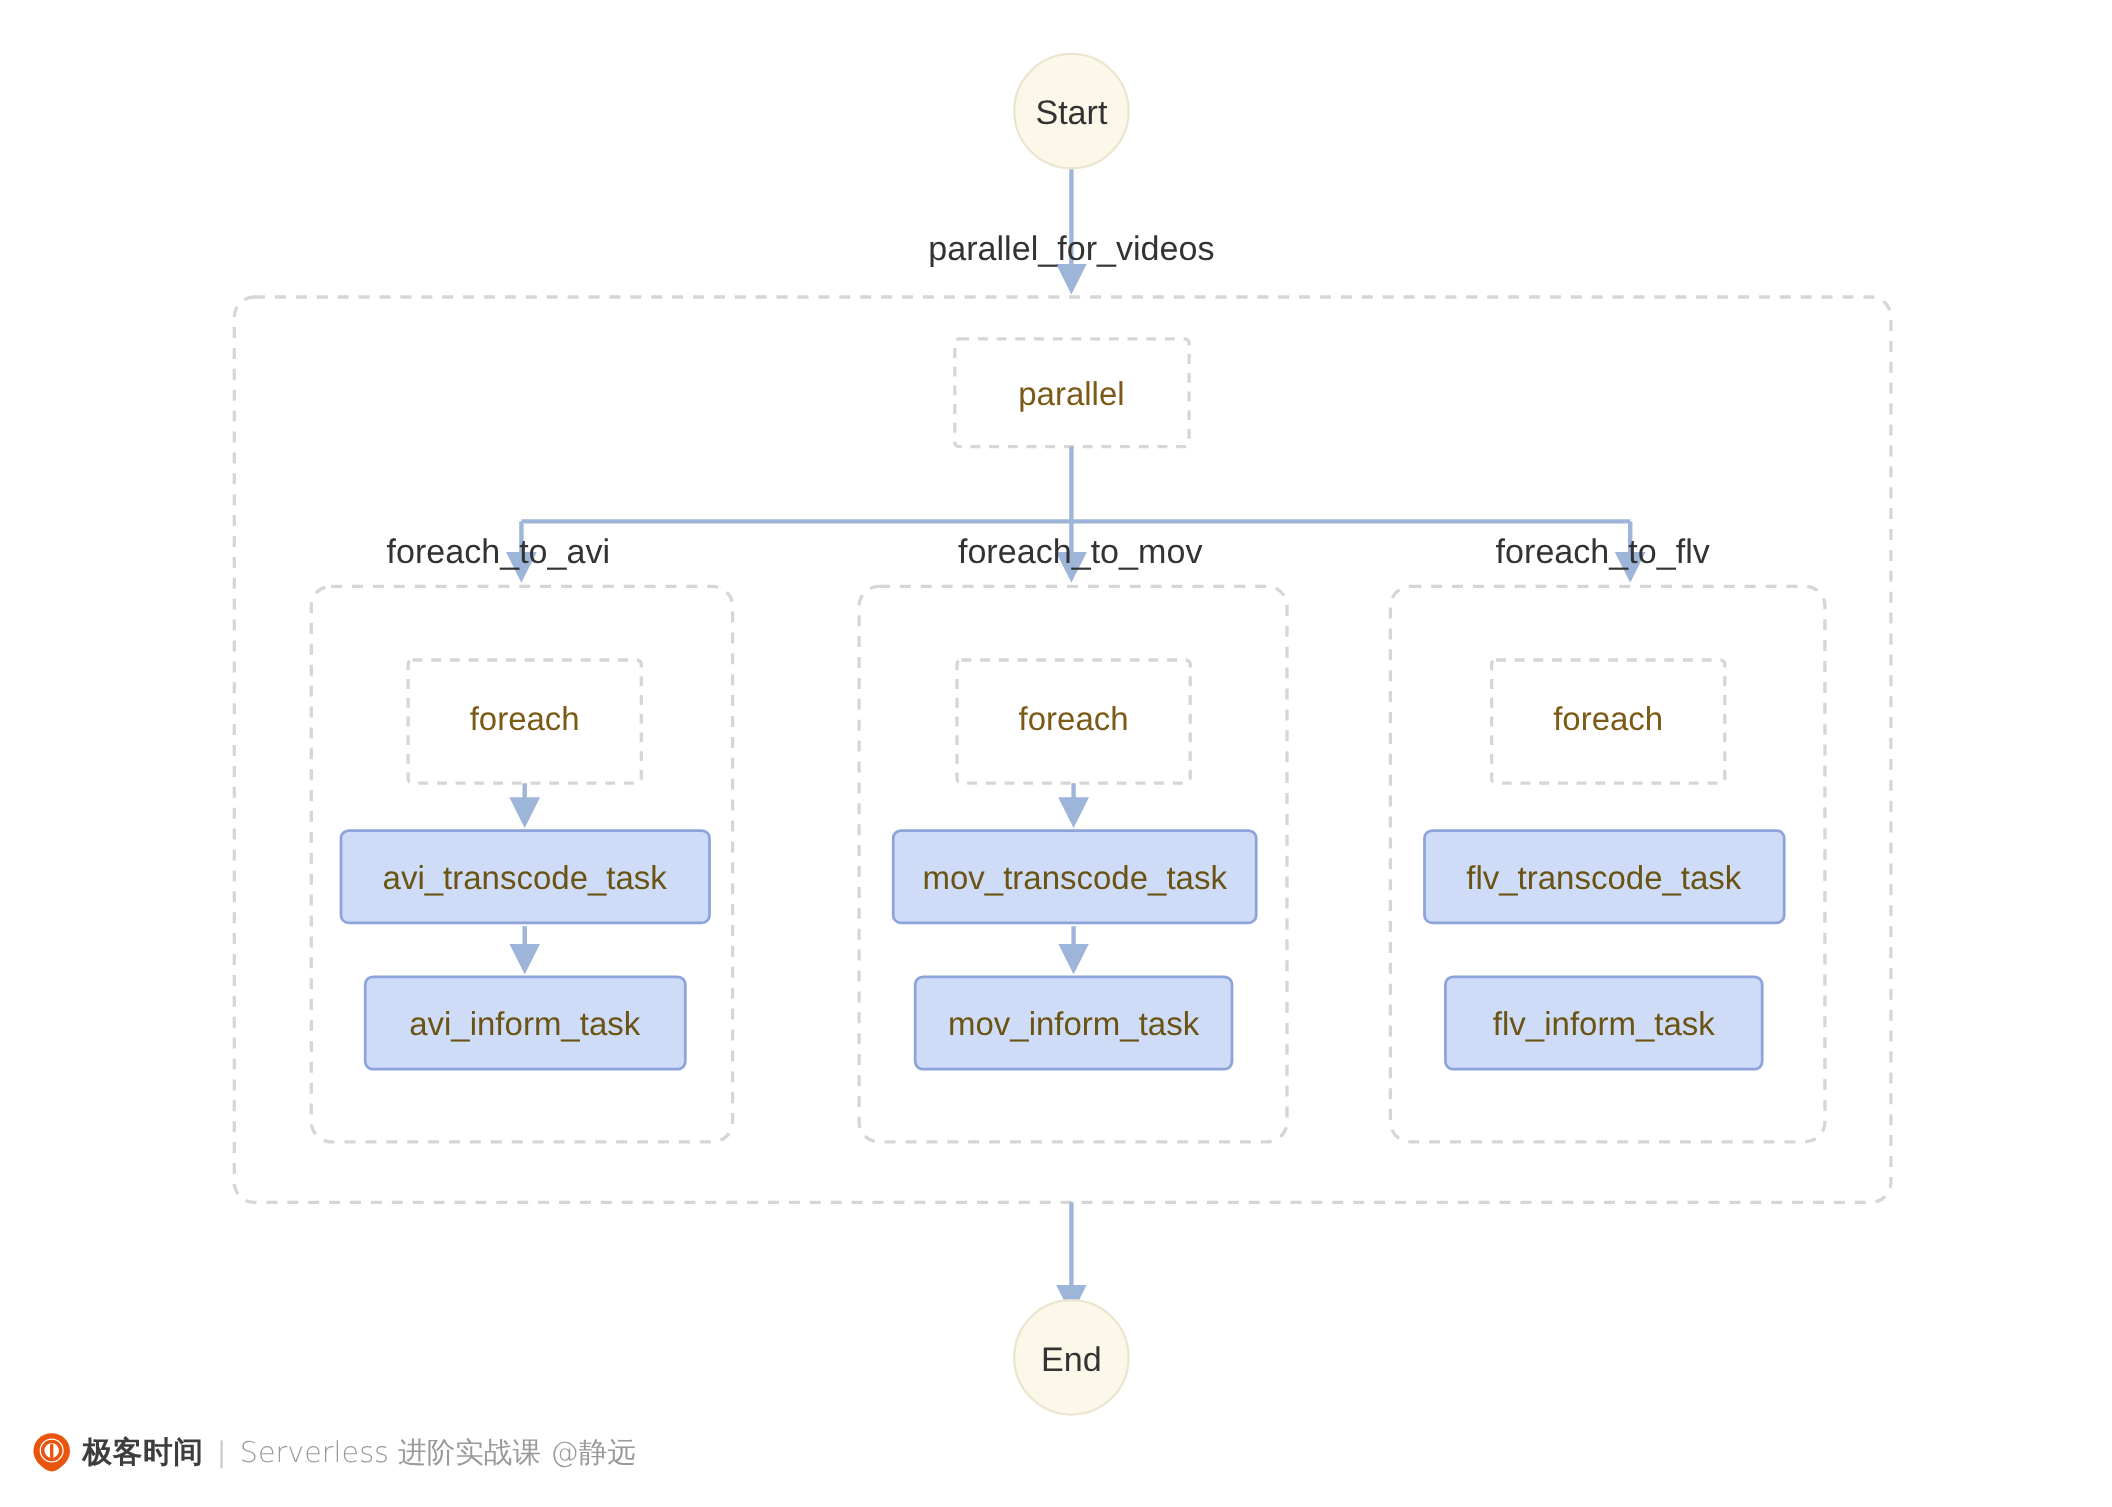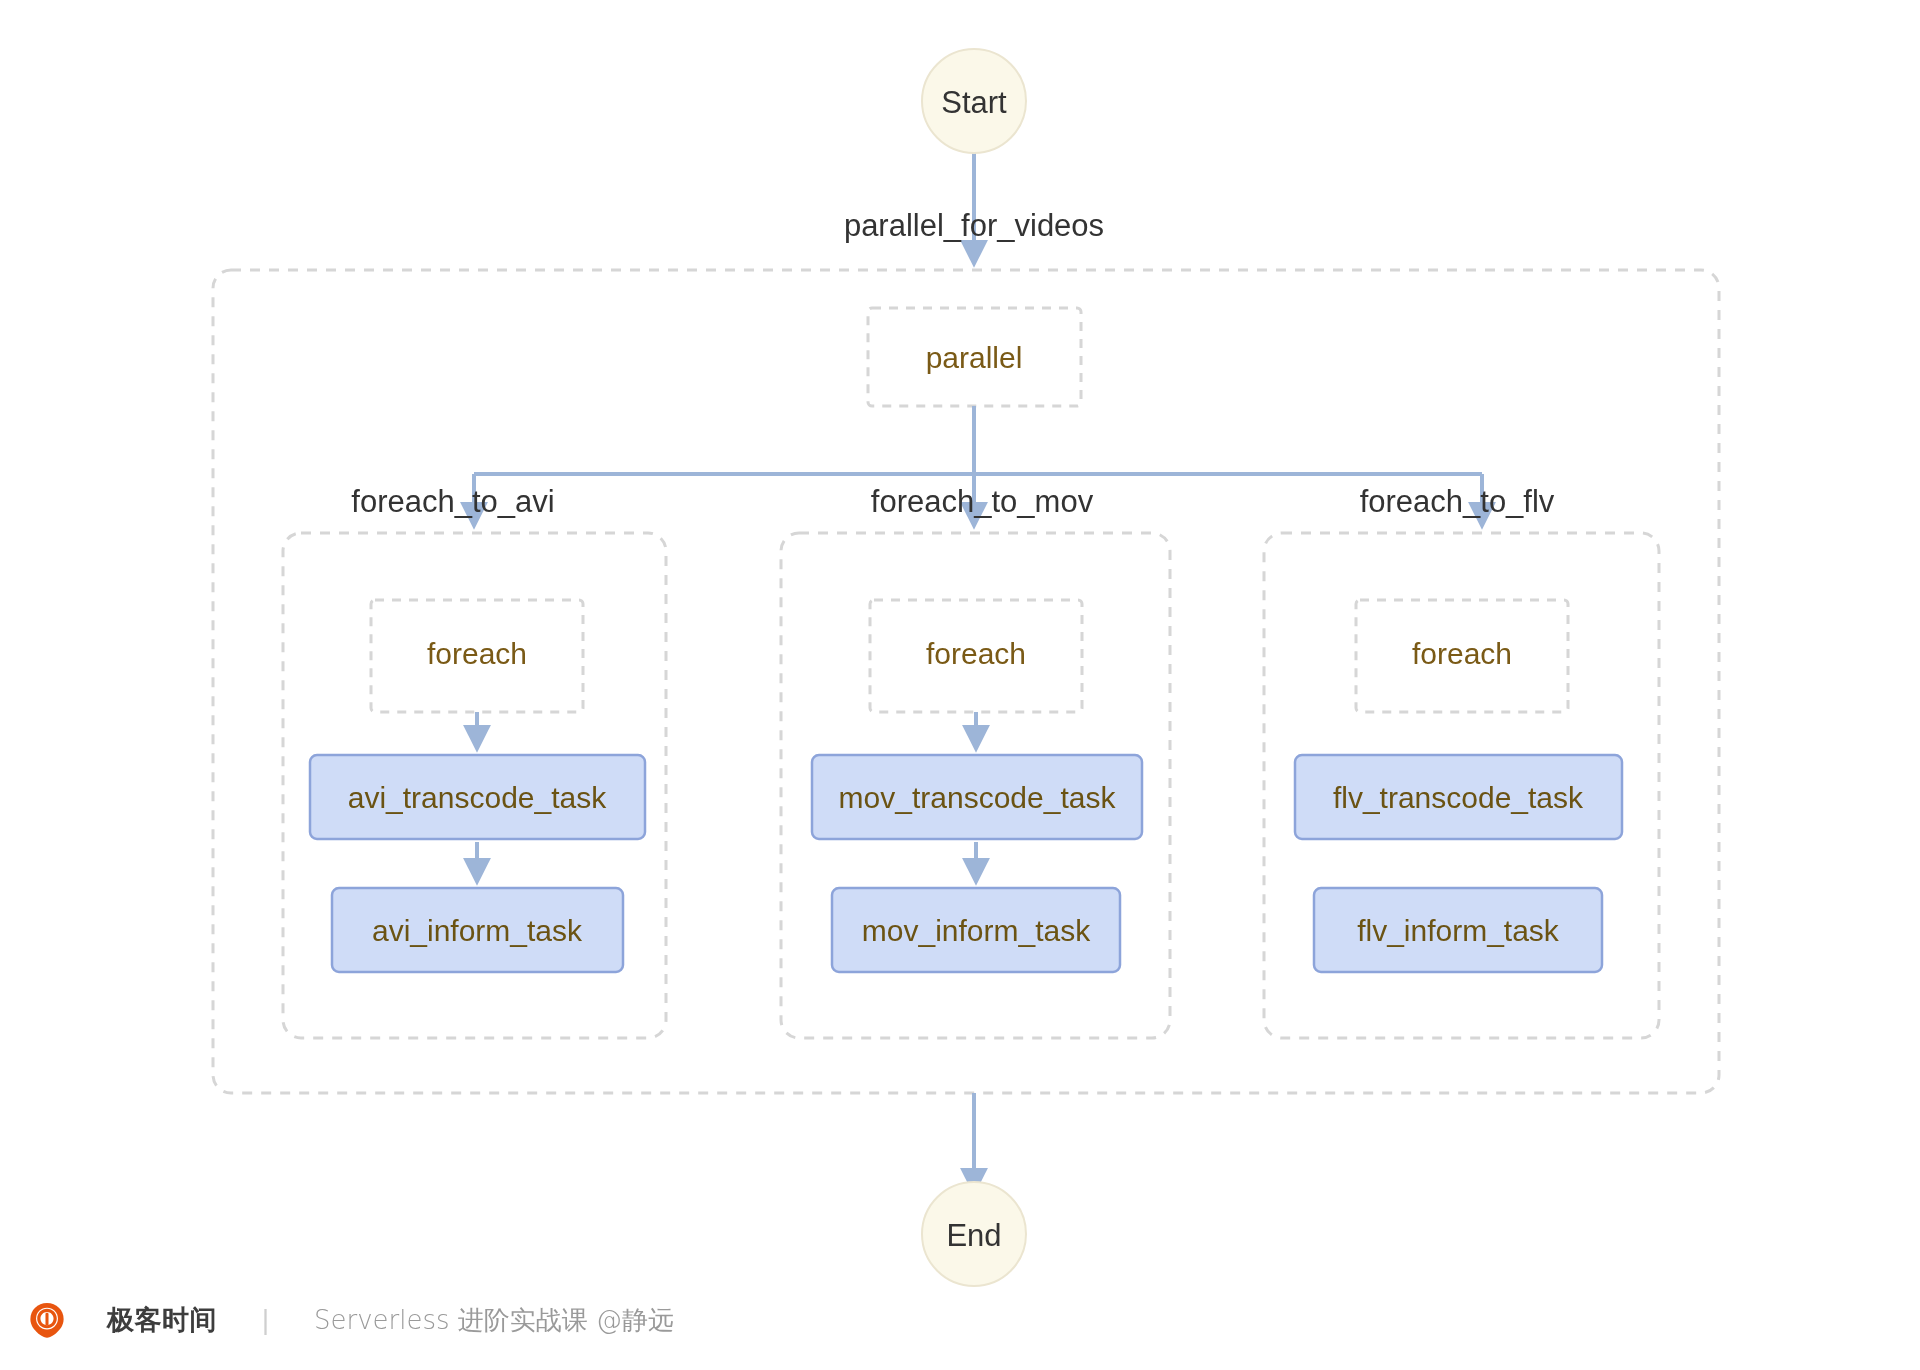--- a/index.html
+++ b/index.html
@@ -77,21 +77,20 @@
     fill: #9db5d8;
   }
   
   #footer {
     position: absolute;
     left: 28px;
     top: 1298px;
     display: flex;
     align-items: center;
     height: 44px;
-    gap: 32px;
   }
   #footer-logo-mark {
     width: 38px;
     height: 38px;
     margin-right: 9px;
     flex: 0 0 auto;
   }
   #footer-brand {
     font-family: "DejaVu Sans", "Liberation Sans", sans-serif;
     font-size: 27px;

